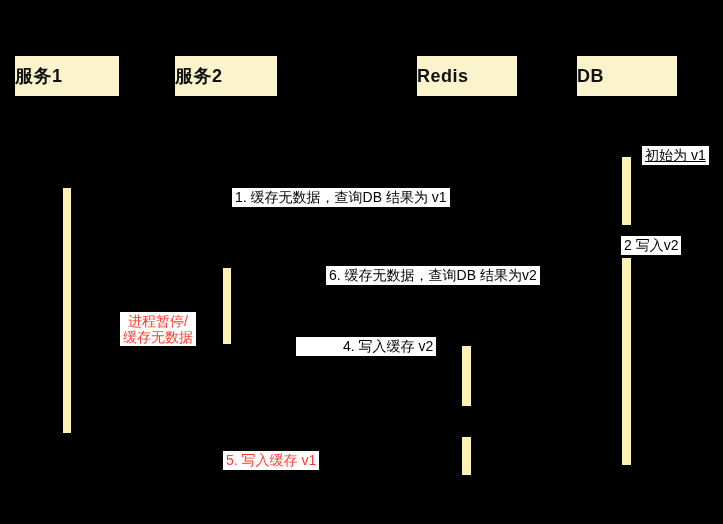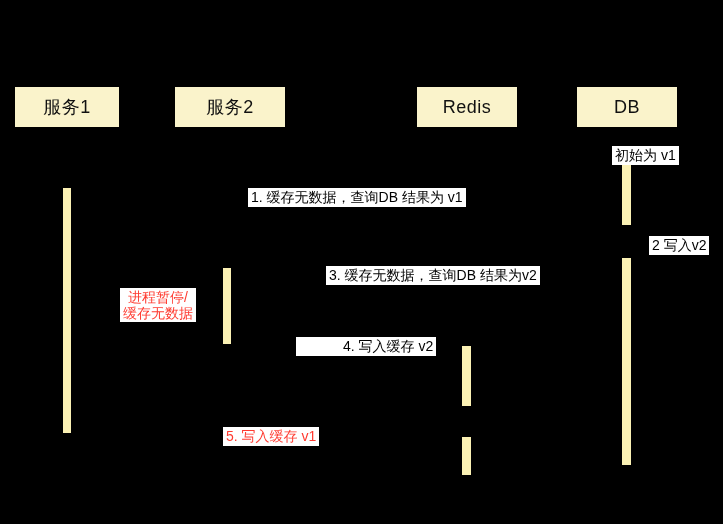--- a/index.html
+++ b/index.html
@@ -16,28 +16,26 @@
     font-family: "Liberation Sans", "DejaVu Sans", sans-serif;
   }
   .participant {
     position: absolute;
     top: 56px;
     height: 40px;
     background: var(--participant-fill, #FAF3CB);
     color: #111;
     display: flex;
     align-items: center;
-    justify-content: center;
     font-size: 18px;
-    font-weight: 400;
+    font-weight: 700;
     letter-spacing: 0.5px;
-    margin-top: 31px;
   }
   .participant.p-service1 { left: 15px;  width: 104px; }
-  .participant.p-service2 { left: 175px; width: 110px; }
+  .participant.p-service2 { left: 175px; width: 102px; }
   .participant.p-redis    { left: 417px; width: 100px; }
   .participant.p-db       { left: 577px; width: 100px; }
 
   .activation {
     position: absolute;
     background: var(--activation-fill, #FBF1B4);
   }
   .bar-service1   { left: 63px;  top: 188px; width: 8px; height: 245px; }
   .bar-service2   { left: 223px; top: 268px; width: 8px; height: 76px; }
   .bar-redis-1    { left: 462px; top: 346px; width: 9px; height: 60px; }
@@ -49,24 +47,25 @@
     position: absolute;
     background: var(--label-bg, #FFFFFF);
     color: var(--label-text, #000000);
     font-size: 14px;
     line-height: 17px;
     padding: 1px 3px;
     white-space: nowrap;
   }
   .msg-label.alert {
     color: var(--alert-text, #FF3B30);
+    margin-top: 24px;
   }
-  .lbl-initial { left: 612px; top: 146px; }
-  .lbl-msg1    { left: 232px; top: 188px; margin-left: 16px; }
-  .lbl-msg2    { left: 621px; top: 236px; margin-left: 28px; }
+  .lbl-initial { left: 642px; top: 146px; text-decoration: underline; }
+  .lbl-msg1    { left: 232px; top: 188px; }
+  .lbl-msg2    { left: 621px; top: 236px; }
   .lbl-msg3    { left: 326px; top: 266px; }
   .lbl-msg4    { left: 296px; top: 337px; padding-left: 47px; }
   .lbl-msg5    { left: 223px; top: 427px; text-align: right; }
   .lbl-pause {
     left: 120px; top: 288px;
     text-align: center;
     line-height: 16px;
   }
 </style>
 </head>
@@ -90,21 +89,21 @@
   <div class="activation bar-service1"></div>
   <div class="activation bar-service2"></div>
   <div class="activation bar-redis-1"></div>
   <div class="activation bar-redis-2"></div>
   <div class="activation bar-db-1"></div>
   <div class="activation bar-db-2"></div>
 
   <div class="msg-label lbl-initial">初始为 v1</div>
   <div class="msg-label lbl-msg1">1. 缓存无数据，查询DB 结果为 v1</div>
   <div class="msg-label lbl-msg2">2 写入v2</div>
-  <div class="msg-label lbl-msg3">3. 缓存无数据，查询DB 结果为v2</div>
+  <div class="msg-label lbl-msg3">6. 缓存无数据，查询DB 结果为v2</div>
   <div class="msg-label lbl-msg4">4. 写入缓存 v2</div>
   <div class="msg-label alert lbl-msg5">5. 写入缓存 v1</div>
 
   <div class="msg-label alert lbl-pause">
     <div>进程暂停/</div>
     <div>缓存无数据</div>
   </div>
 
 </div>
 

